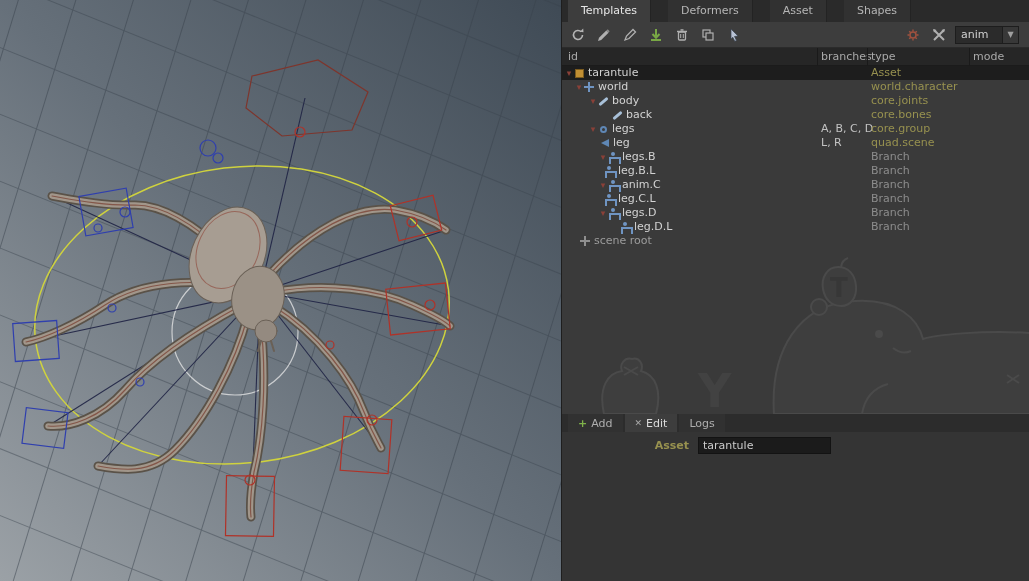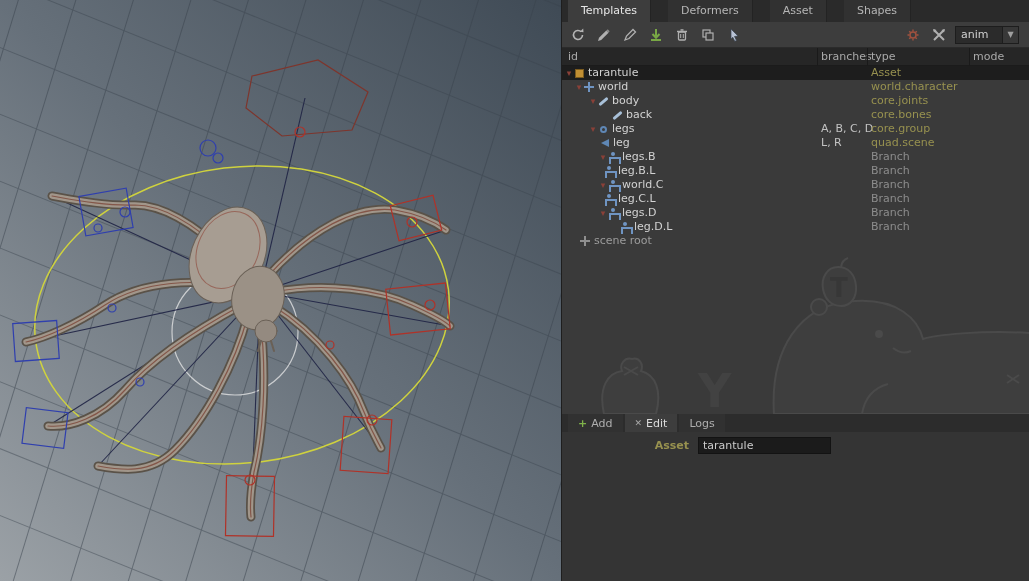--- a/index.html
+++ b/index.html
@@ -368,21 +368,21 @@
           <span class="idtext">leg.B.L</span>
         </span>
         <span class="c-br"></span>
         <span class="c-ty ty-gray">Branch</span>
       </div>
 
       <div class="trow">
         <span class="c-id" style="padding-left:36px">
           <span class="exp">▾</span>
           <span class="ticon i-branch"></span>
-          <span class="idtext">world.C</span>
+          <span class="idtext">anim.C</span>
         </span>
         <span class="c-br"></span>
         <span class="c-ty ty-gray">Branch</span>
       </div>
 
       <div class="trow">
         <span class="c-id" style="padding-left:32px">
           <span class="exp hidden">▾</span>
           <span class="ticon i-branch"></span>
           <span class="idtext">leg.C.L</span>

